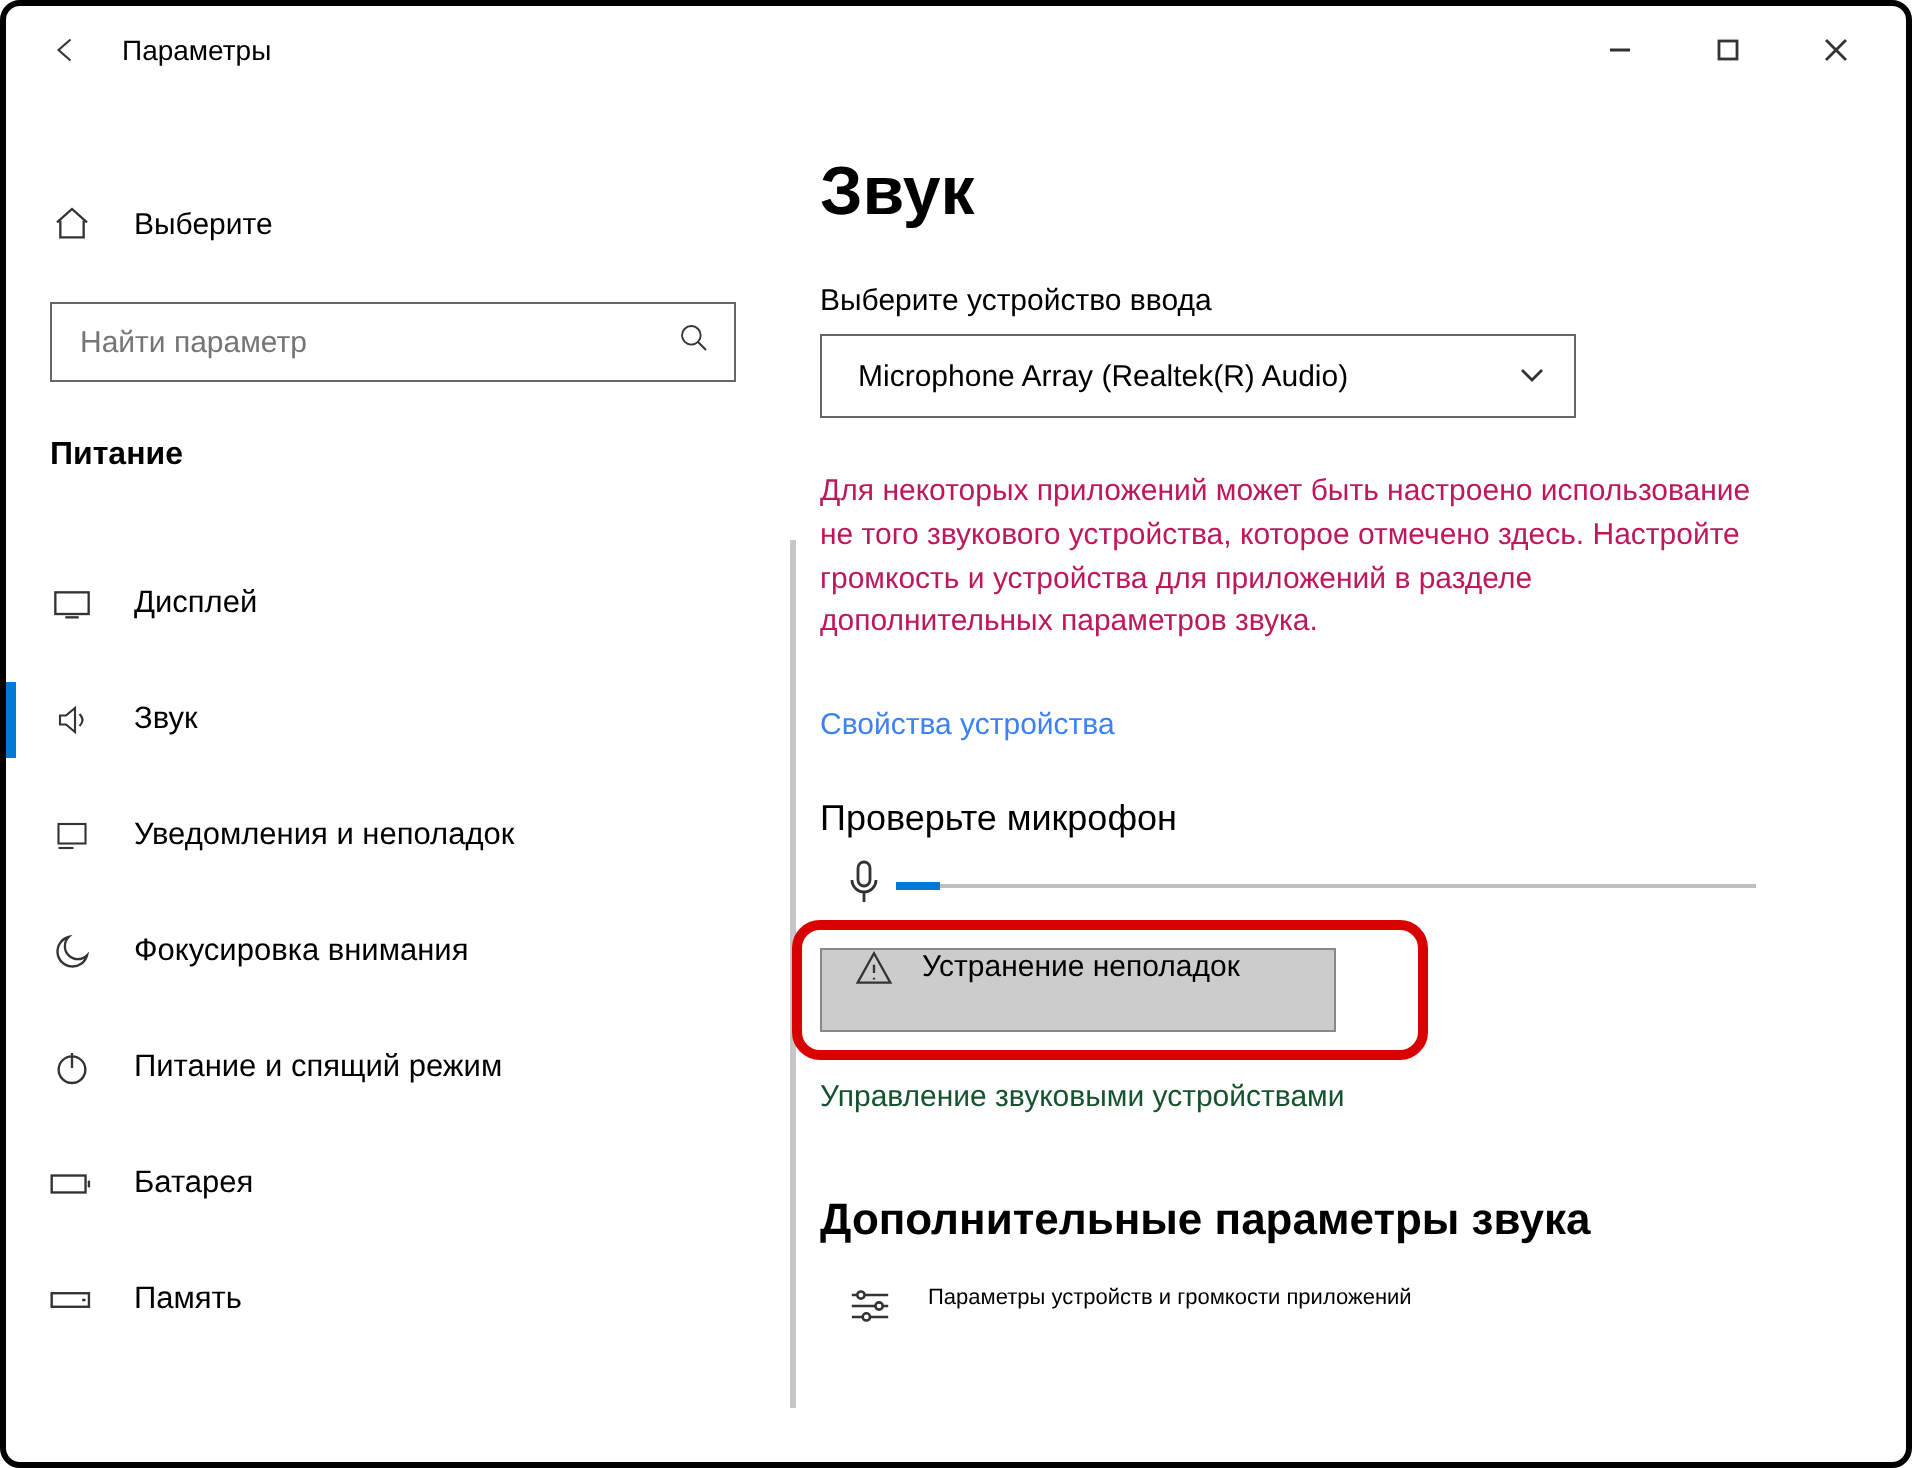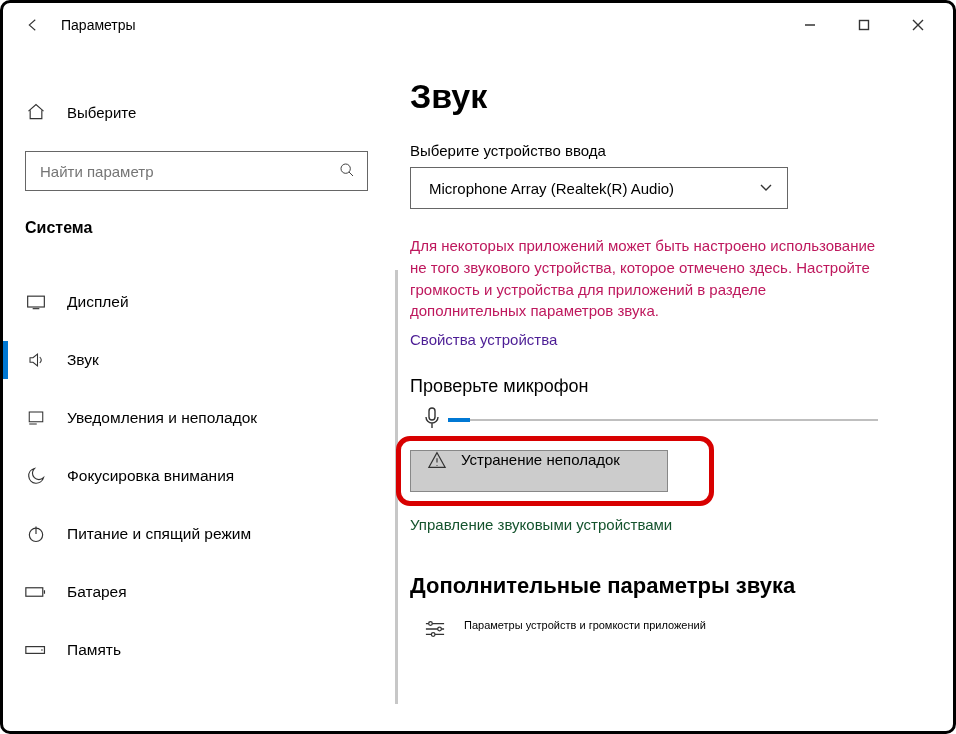--- a/index.html
+++ b/index.html
@@ -137,22 +137,22 @@
   }
   .chevron { font-size: 14px;}
   .desc-text {
     margin-top: 26px;
     color: #be185d;
     line-height: 1.45;
     font-size: 15px;
     max-width: 470px;
   }
   .link {
-    color: #4c1d95;
-    margin-top: 9px;
+    color: #3b82f6;
+    margin-top: 32px;
     display:inline-block;
     font-size: 15px;
   }
   .sub-label {
     margin-top: 28px;
     font-size: 18px;
   }
 
   .mic-row {
     display:flex;
@@ -261,21 +261,21 @@
     <div class="search-box">
       <input placeholder="Найти параметр" style="">
       <span>
         <svg width="16" height="16" viewBox="0 0 24 24">
             <circle cx="10" cy="10" r="7"></circle>
             <path d="M21 21l-6-6"></path>
           </svg>
       </span>
     </div>
 
-    <div class="section-label">Система</div>
+    <div class="section-label">Питание</div>
 
     <div class="nav-list">
       <div class="nav-item">
         <span class="nav-icon">
             <svg width="20" height="16" viewBox="0 0 24 18">
               <rect x="2" y="2" width="20" height="13"></rect>
               <path d="M8 17h8"></path>
             </svg>
           </span>
         <span>Дисплей</span>

